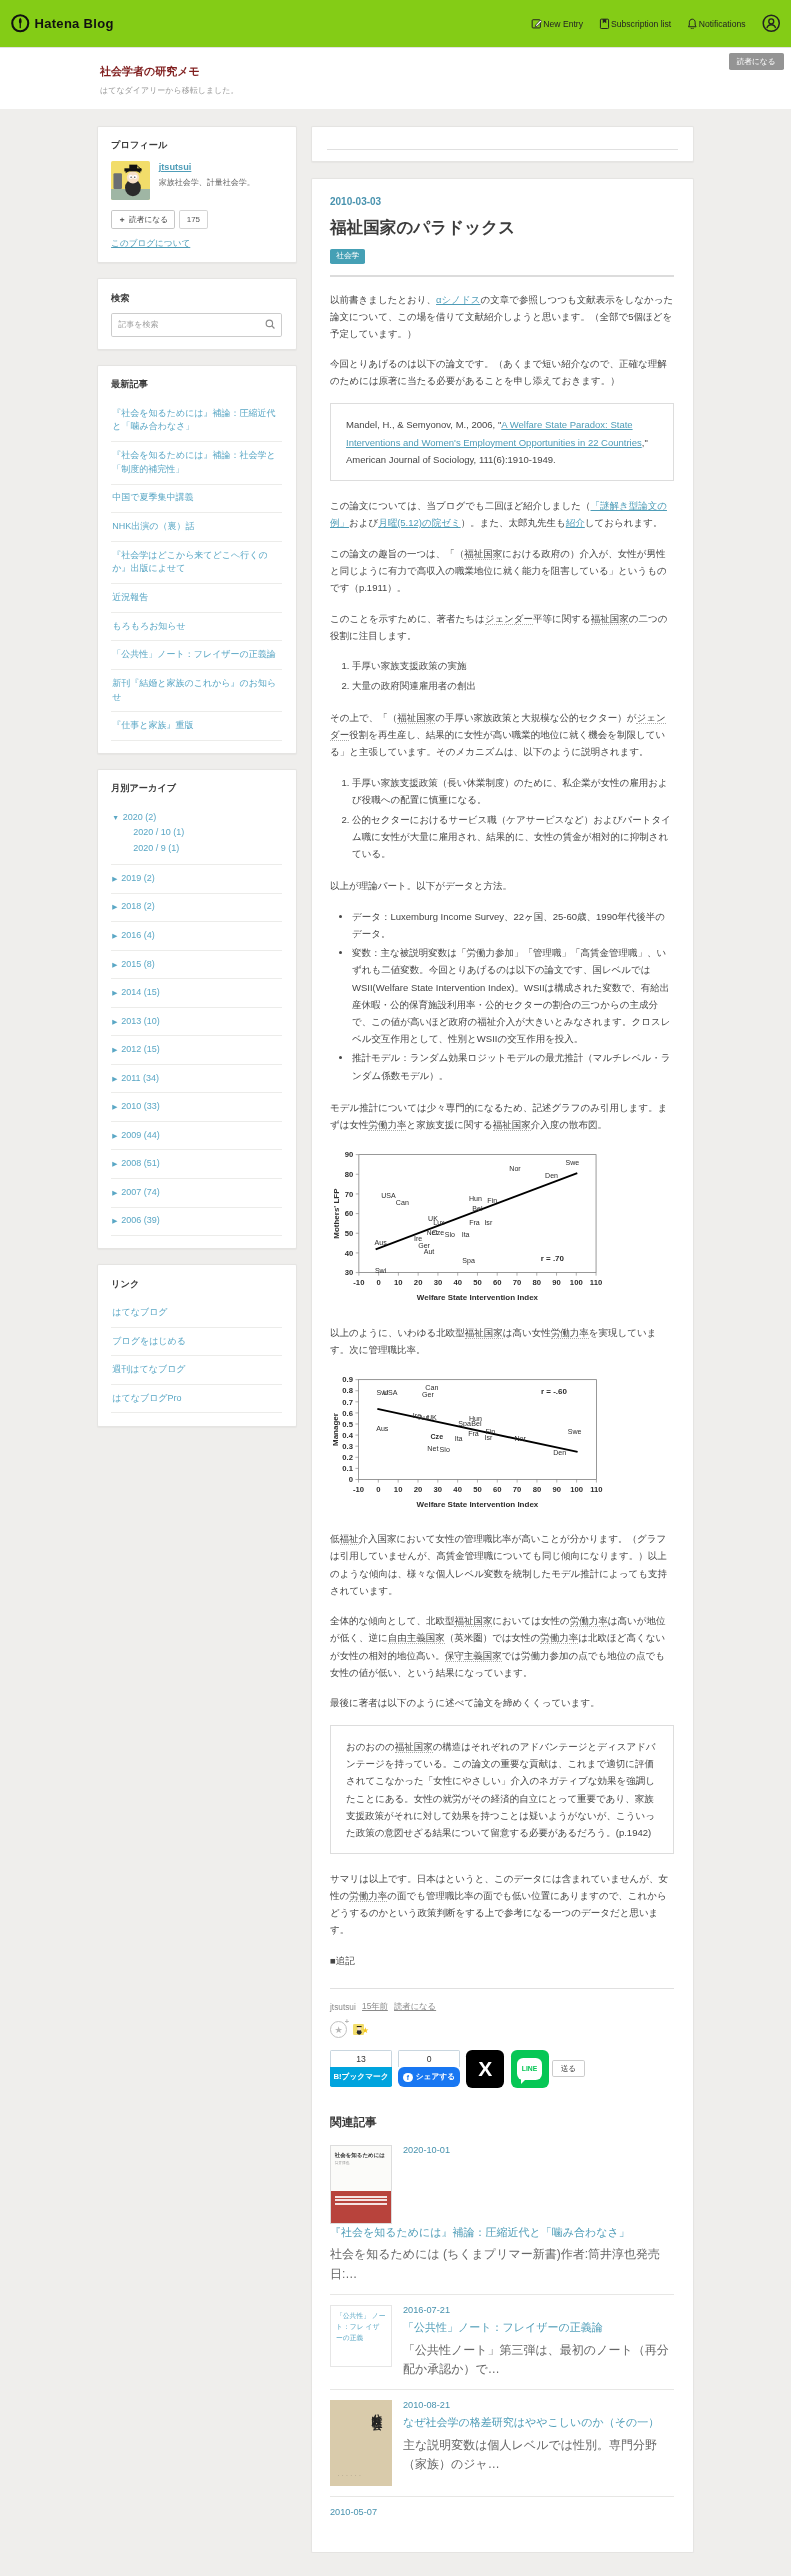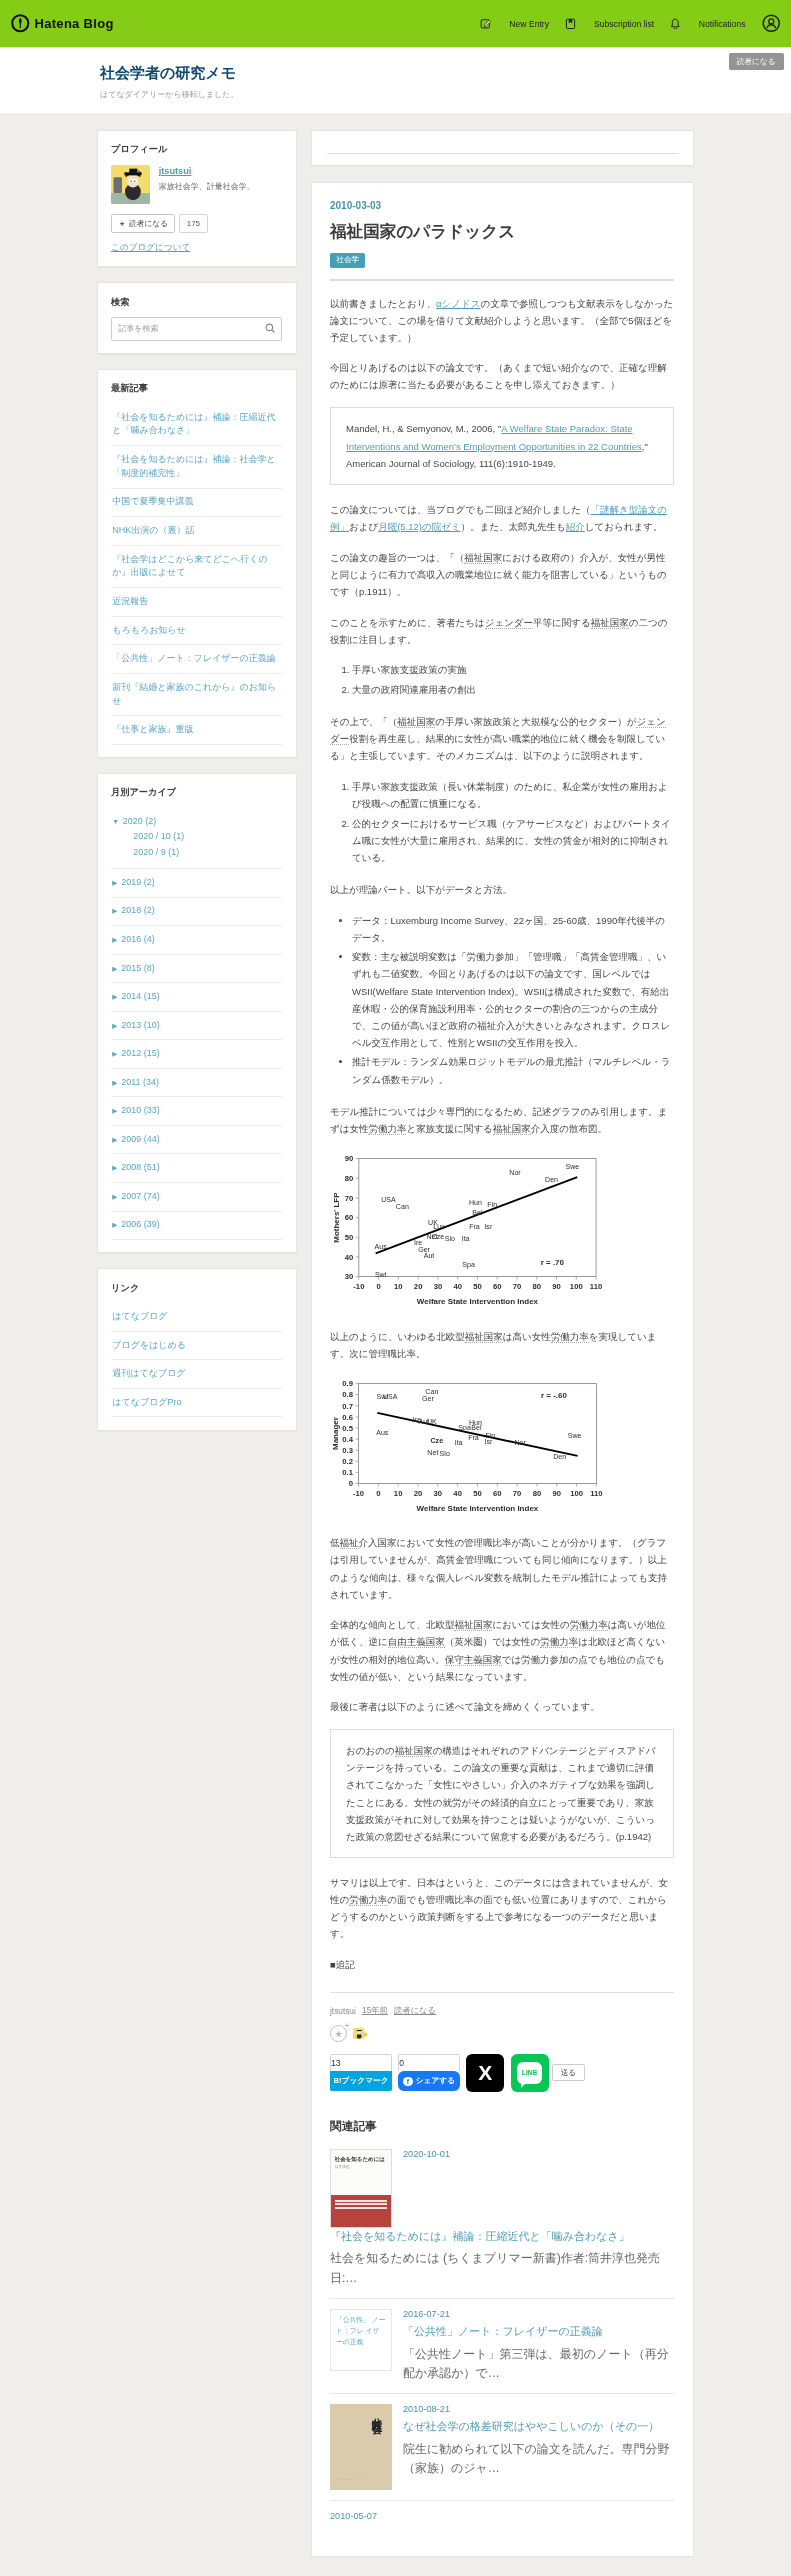--- a/index.html
+++ b/index.html
@@ -5,26 +5,26 @@
   * { margin:0; padding:0; box-sizing:border-box; }
   html,body { background:#efeeec; font-family:"Liberation Sans","DejaVu Sans",sans-serif; color:#444; }
   body { width:791px; margin:0 auto; }
   a { text-decoration:none; cursor:pointer; }
 
   
   .topbar { background:#84cc16; border-bottom:0.6px solid #e2e2e2; height:48px; }
   .topbar-inner { display:flex; align-items:center; justify-content:space-between; height:100%; padding:0 11px; }
   .logo { display:flex; align-items:center; gap:5px; color:#111; font-size:13px; font-weight:700; letter-spacing:0.3px; }
   .gnav { display:flex; align-items:center; gap:16px; }
-  .gnav a { display:flex; align-items:center; gap:18px; color:#222; font-size:8.6px; }
+  .gnav a { display:flex; align-items:center; gap:1px; color:#222; font-size:8.6px; }
   .gnav svg { display:block; }
 
   
   .blog-head { background:#fff; padding:16px 0 13.6px 100px; position:relative; }
-  .blog-head h1 { color:#0c4a6e; font-size:15px; font-weight:700; }
+  .blog-head h1 { color:#7f1d1d; font-size:11px; font-weight:700; }
   .blog-head p { color:#999; font-size:8px; margin-top:5.5px; }
   .reader-top { position:absolute; right:7.4px; top:5px; background:rgba(125,125,125,.82); color:#fff;
     border:none; border-radius:1.8px; font-size:7.7px; padding:3.7px 8px; cursor:pointer; }
 
   
   .content { width:598px; margin:0 auto; padding-top:17px; display:flex; gap:14px; align-items:flex-start; }
   .sidebar { width:200px; flex:0 0 200px; }
   .main { width:383px; flex:0 0 383px; }
   .card { background:#fff; border:0.6px solid #e5e4e2; border-radius:1.8px; box-shadow:0 0.6px 1.2px rgba(0,0,0,.04); }
   .side-card { padding:12.3px 13.6px; margin-bottom:15px; }
@@ -83,21 +83,21 @@
   .author-row a { color:#8a8a8a; text-decoration:underline; }
   .star-row { display:flex; align-items:center; gap:6.2px; margin:8.6px 0 12.3px; }
   .addstar { width:17px; height:17px; border:1.2px solid #c0c0c0; border-radius:50%; display:inline-flex; align-items:center; justify-content:center;
     color:#b5b5b5; font-size:9.2px; position:relative; cursor:pointer; background:#fff; }
   .addstar::after { content:"+"; position:absolute; top:-4.3px; right:-3.1px; font-size:7.4px; color:#b5b5b5; font-weight:700; }
   .starava { display:inline-flex; align-items:flex-end; cursor:pointer; }
   .starava .mini { width:11px; height:11px; border-radius:1.2px; overflow:hidden; display:inline-block; }
   .starava .st { color:#f5c518; font-size:8px; margin-left:-2.5px; }
 
   .share-row { display:flex; align-items:flex-start; gap:6.2px; margin:3.7px 0 6.2px; }
-  .share-btn { width:62px; cursor:pointer; }
+  .share-btn { width:62px; text-align:center; cursor:pointer; }
   .share-btn .cnt { border:0.6px solid #c9d6df; border-bottom:none; border-radius:1.8px 1.8px 0 0; background:#fff; font-size:8.6px; color:#333; padding:3.1px 0; }
   .share-btn .lbl { color:#fff; font-size:7.7px; font-weight:700; padding:5px 0; border-radius:0 0 1.8px 1.8px;
     display:flex; align-items:center; justify-content:center; gap:3.1px; }
   .lbl.hb { background:#00a4de; }
   .lbl.fb { background:#1877f2;border-radius:6px; }
   .fcircle { width:9.2px; height:9.2px; background:#fff; color:#1877f2; border-radius:50%; font-weight:700; font-size:6.8px;
     display:inline-flex; align-items:center; justify-content:center; }
   .xbtn { width:38px; height:38px; background:#000; border-radius:6.2px; color:#fff; display:flex; align-items:center; justify-content:center;
     font-size:21px; font-weight:700; cursor:pointer; }
   .line-wrap { display:flex; flex-direction:row; align-items:center; gap:3.7px; }
@@ -547,21 +547,21 @@
               </div>
             </div>
             <div class="rel-item">
               <div class="rel-flex">
                 <div class="thumb">
                   <div class="cover-bundan">
                     <div class="v">分断社会</div>
                     <div class="dots">・・・・・・</div>
                   </div>
                 </div>
-                <div><a class="rel-date">2010-08-21</a><a class="rel-title">なぜ社会学の格差研究はややこしいのか（その一）</a><p class="rel-exc">院生に勧められて以下の論文を読んだ。専門分野（家族）のジャ…</p></div>
+                <div><a class="rel-date">2010-08-21</a><a class="rel-title">なぜ社会学の格差研究はややこしいのか（その一）</a><p class="rel-exc">主な説明変数は個人レベルでは性別。専門分野（家族）のジャ…</p></div>
               </div>
             </div>
             <div class="rel-item"><a class="rel-date">2010-05-07</a></div>
           </div>
       </section>
 
       
     </article>
 
   </main>

